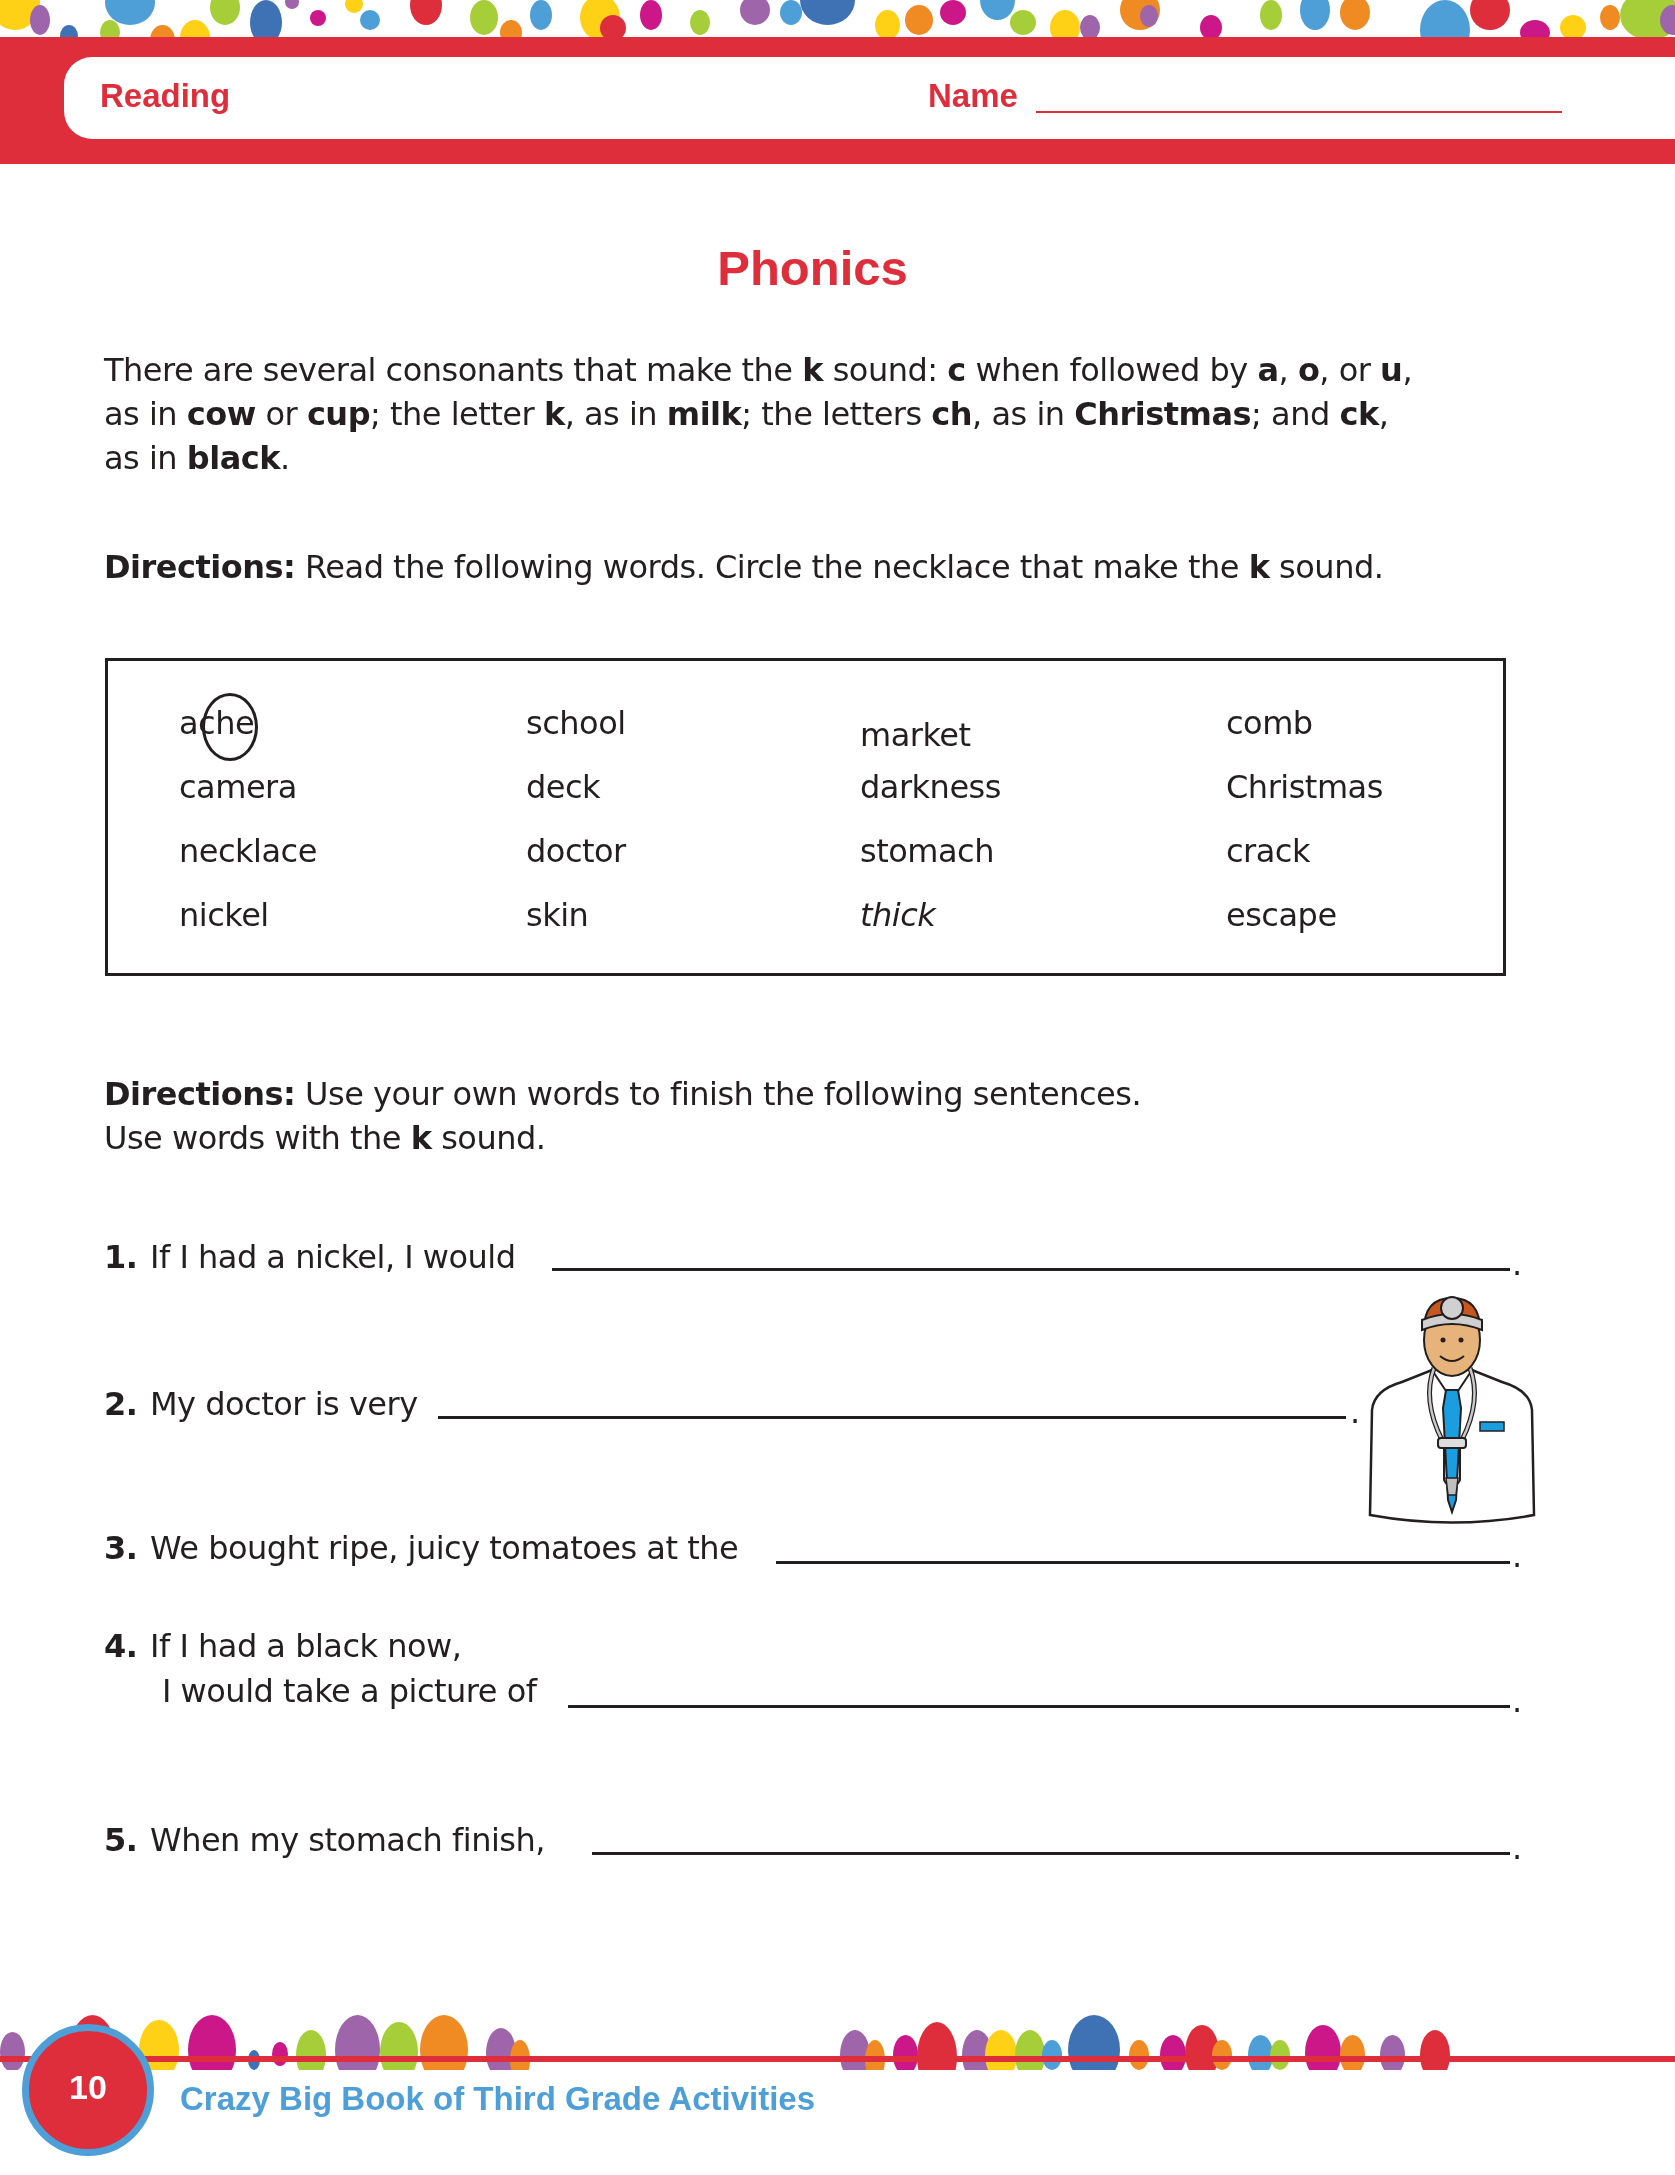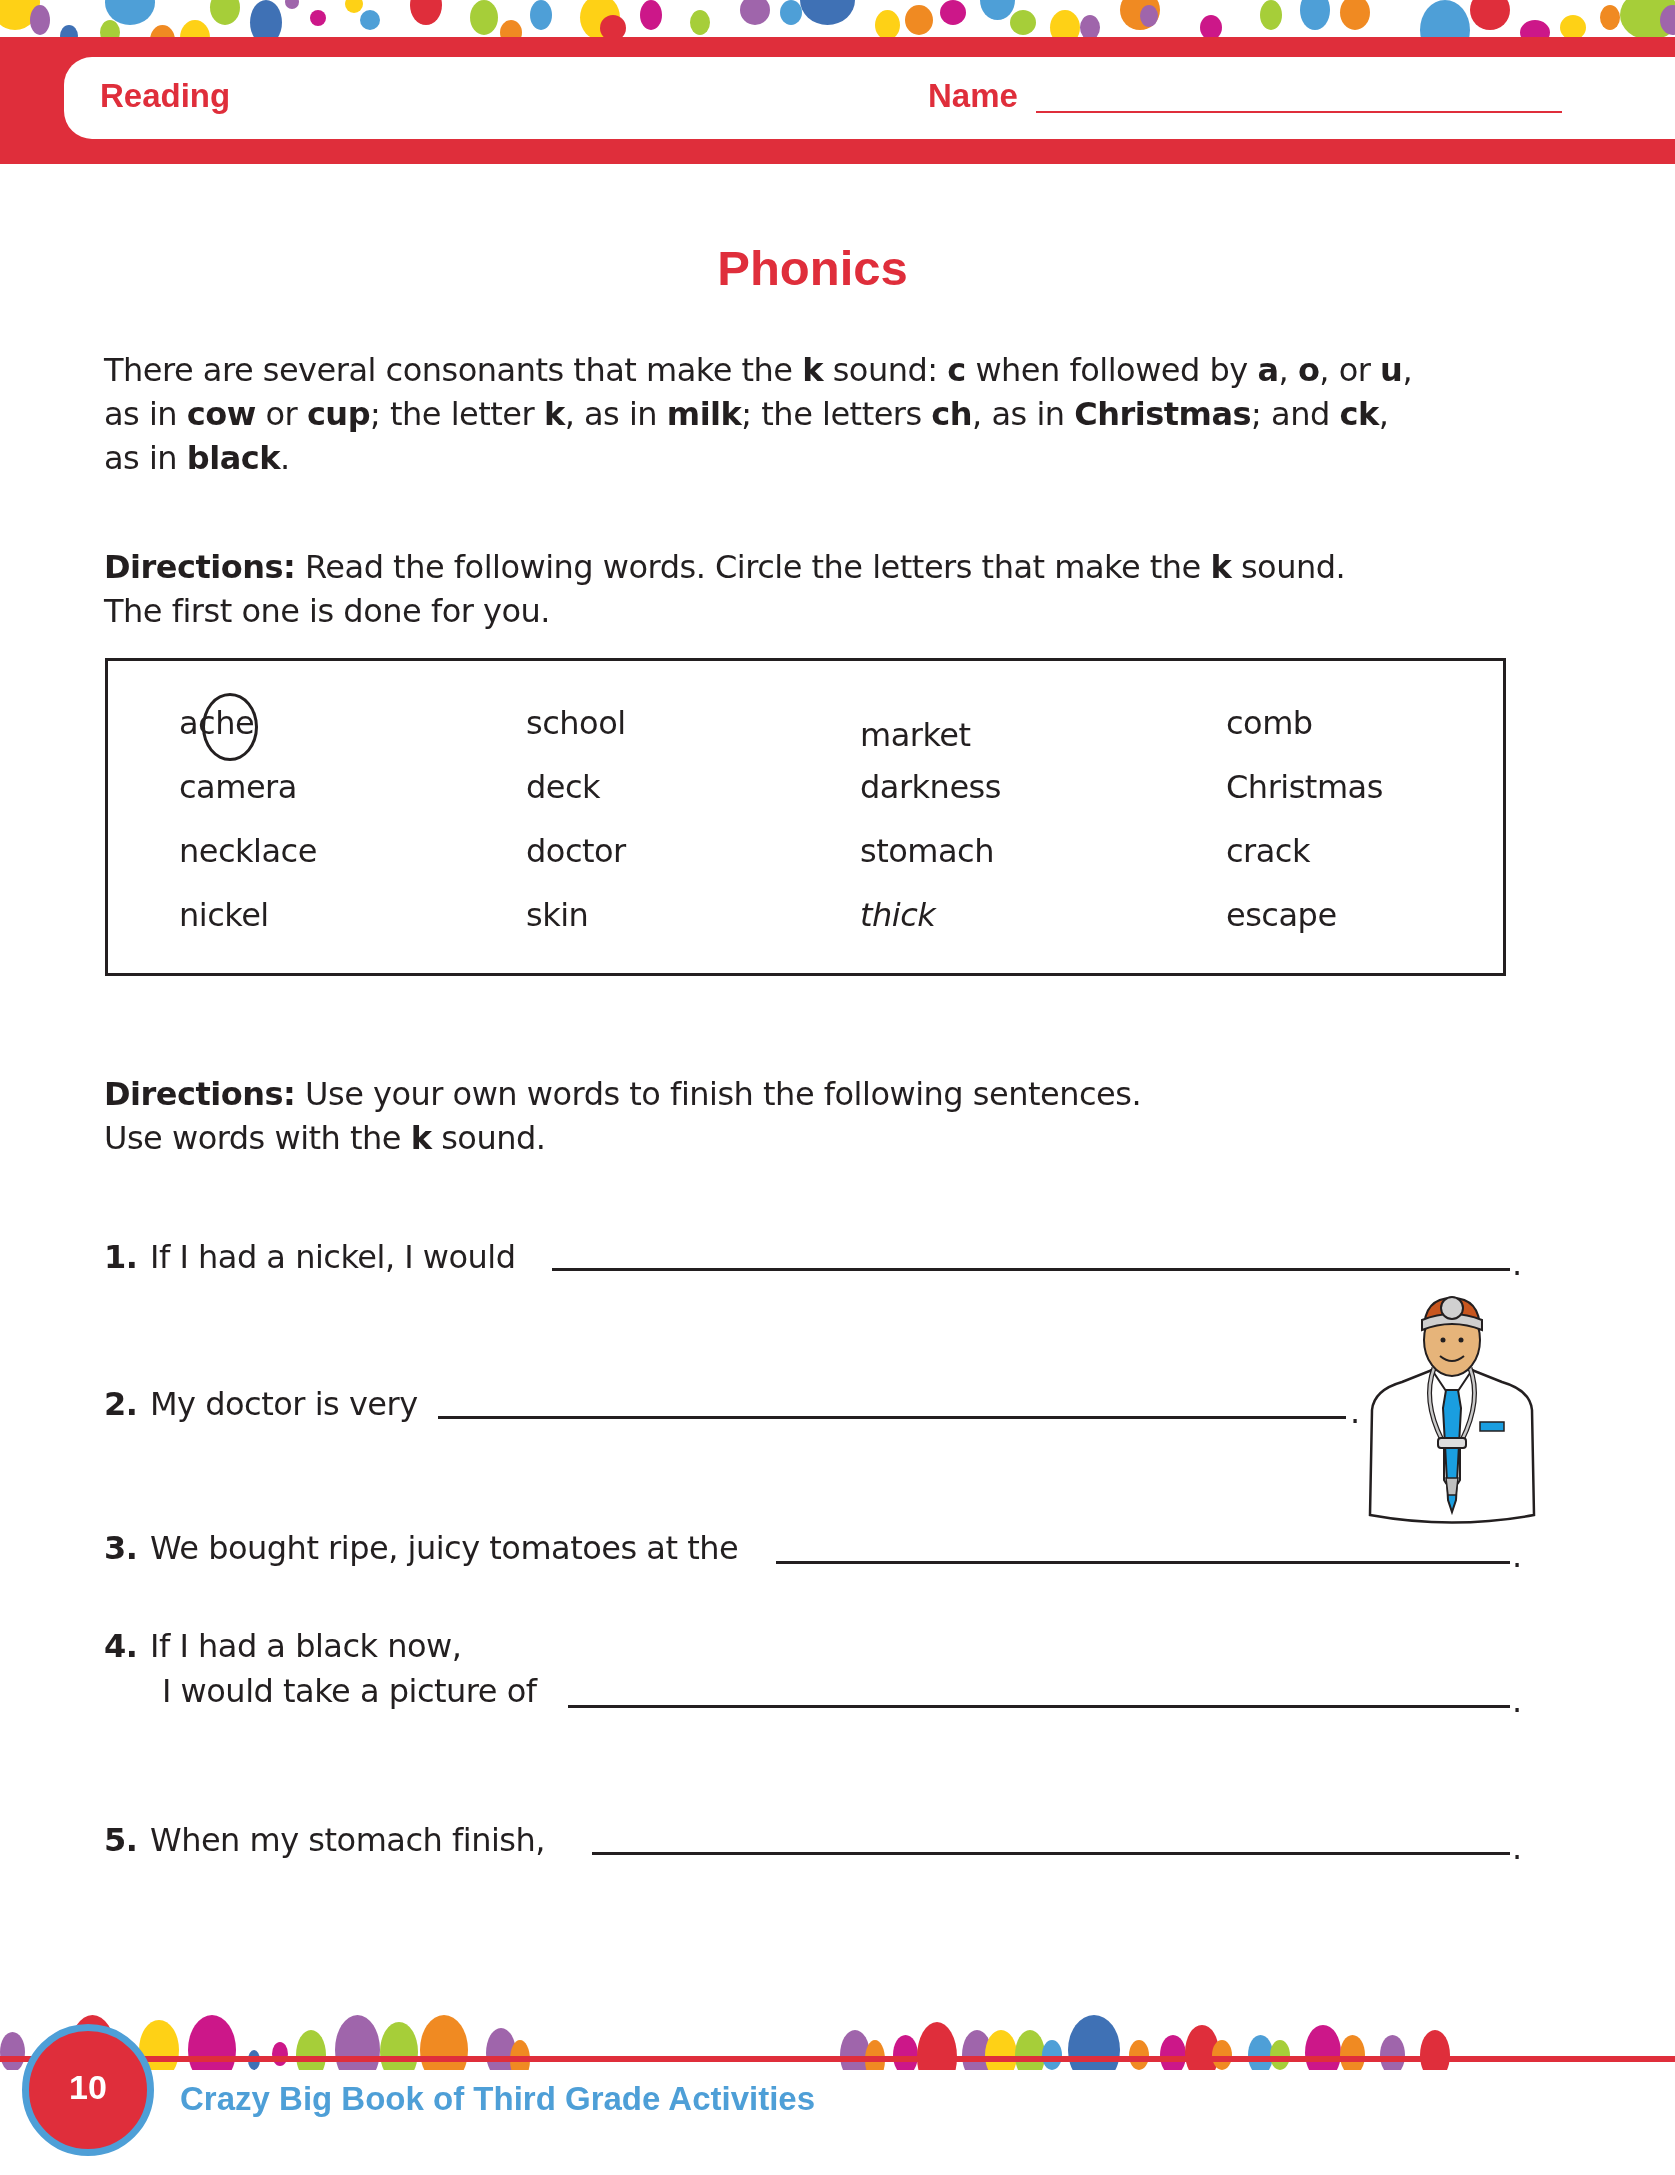--- a/index.html
+++ b/index.html
@@ -145,22 +145,21 @@
 <div class="header-pill"></div>
 <div class="subject">Reading</div>
 <div class="name-label">Name</div>
 <div class="name-line"></div>
 
 <div class="title">Phonics</div>
 
 <div class="para intro" id="introPara"><span>There are several consonants that make the </span><b>k</b><span> sound: </span><b>c</b><span> when followed by </span><b>a</b><span>, </span><b>o</b><span>, or </span><b>u</b><span>,</span><br><span>as in </span><b>cow</b><span> or </span><b>cup</b><span>; the letter </span><b>k</b><span>, as in </span><b>milk</b><span>; the letters </span><b>ch</b><span>, as in </span><b>Christmas</b><span>; and </span><b>ck</b><span>,</span><br><span>as in </span><b>black</b><span>.</span></div>
 
 <div class="para dir1">
-  <b>Directions:</b><span> Read the following words. Circle the letters that make the </span><b>k</b><span> sound.</span><br>
-  <span>The first one is done for you.</span>
+  <b>Directions:</b><span> Read the following words. Circle the necklace that make the </span><b>k</b><span> sound.</span><br>
 </div>
 
 <div class="word-box"></div>
 <div id="wordsHost">
     <div class="word" style="left: 179px; top: 704px;">ache</div>
     <div class="word" style="left: 179px; top: 768px;">camera</div>
     <div class="word" style="left: 179px; top: 832px;">necklace</div>
     <div class="word" style="left: 179px; top: 896px;">nickel</div>
     <div class="word" style="left: 526px; top: 704px;">school</div>
     <div class="word" style="left: 526px; top: 768px;">deck</div>

